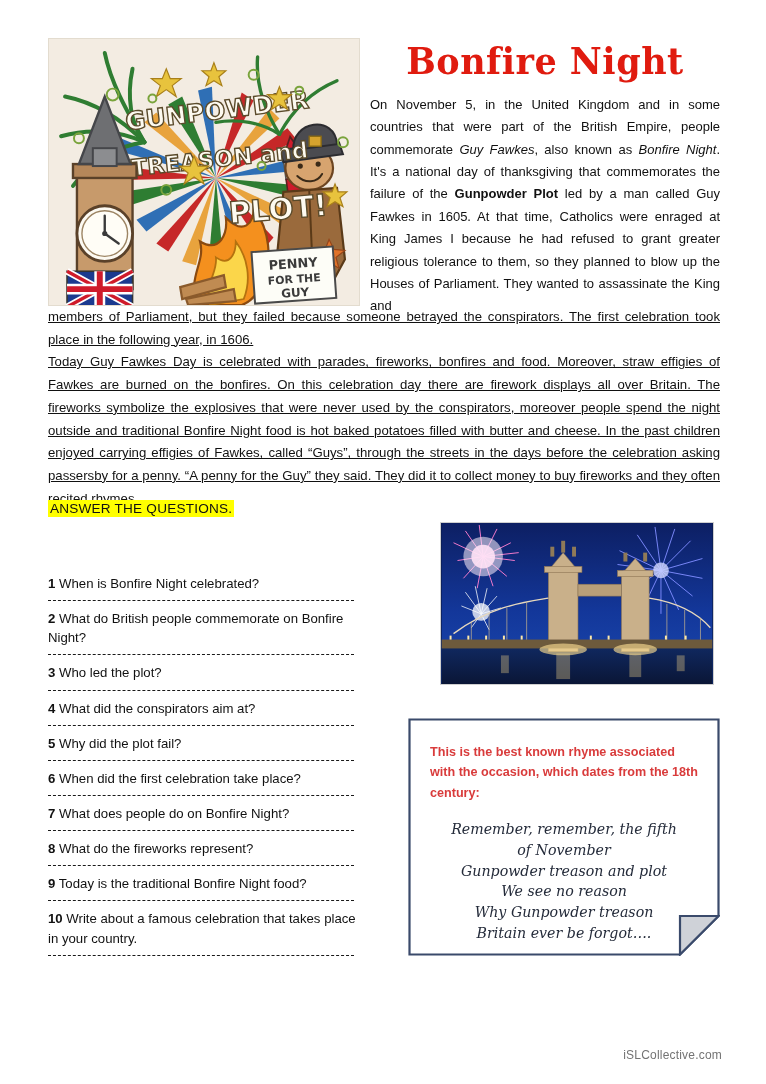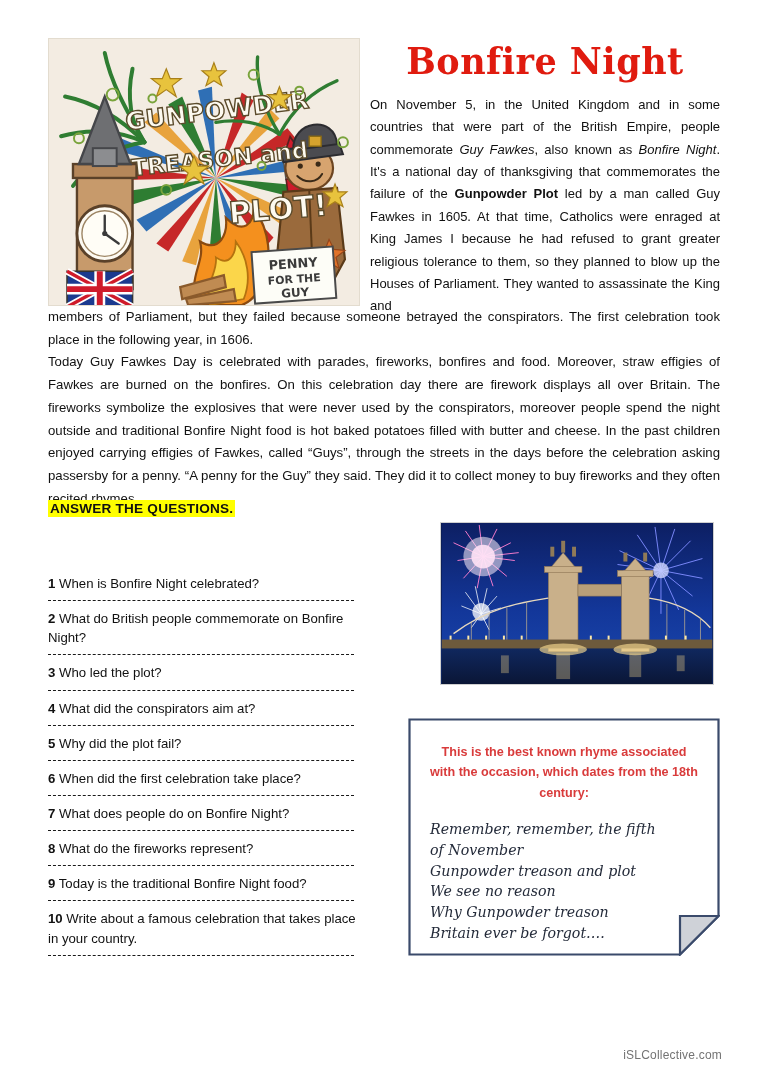--- a/index.html
+++ b/index.html
@@ -70,28 +70,28 @@
   .body-text {
     position: absolute;
     left: 48px;
     top: 306px;
     width: 672px;
     font-size: 13.2px;
     line-height: 1.72;
     color: #111;
     text-align: justify;
   }
-  .body-text p { margin: 0; }
+  .body-text p { margin: 0; text-decoration: underline; }
 
   .answer-head {
     position: absolute;
     left: 48px;
     top: 500px;
     font-size: 13.6px;
-    font-weight: bold;
+    font-weight: normal;
     color: #111;
     background: #ffff00;
     padding: 1px 2px;
     letter-spacing: 0.2px;
   }
 
   
   .questions {
     position: absolute;
     left: 48px;
@@ -141,31 +141,30 @@
     left: 22px;
     top: 24px;
     width: 268px;
   }
   .rhyme-intro {
     color: #d93b3b;
     font-size: 12.6px;
     line-height: 1.62;
     font-weight: 600;
     white-space: pre-wrap;
-    text-align: center;
   }
   .rhyme-lines {
     margin-top: 16px;
     color: #242b3a;
     font-family: "DejaVu Serif", serif;
     font-style: italic;
     font-size: 14.2px;
     line-height: 1.46;
   }
-  .rhyme-lines div { white-space: pre; }
+  .rhyme-lines div { white-space: pre; text-align: center; }
 
   
   .footer {
     position: absolute;
     right: 44px;
     bottom: 22px;
     color: #737373;
     font-size: 12px;
     letter-spacing: 0.2px;
   }

